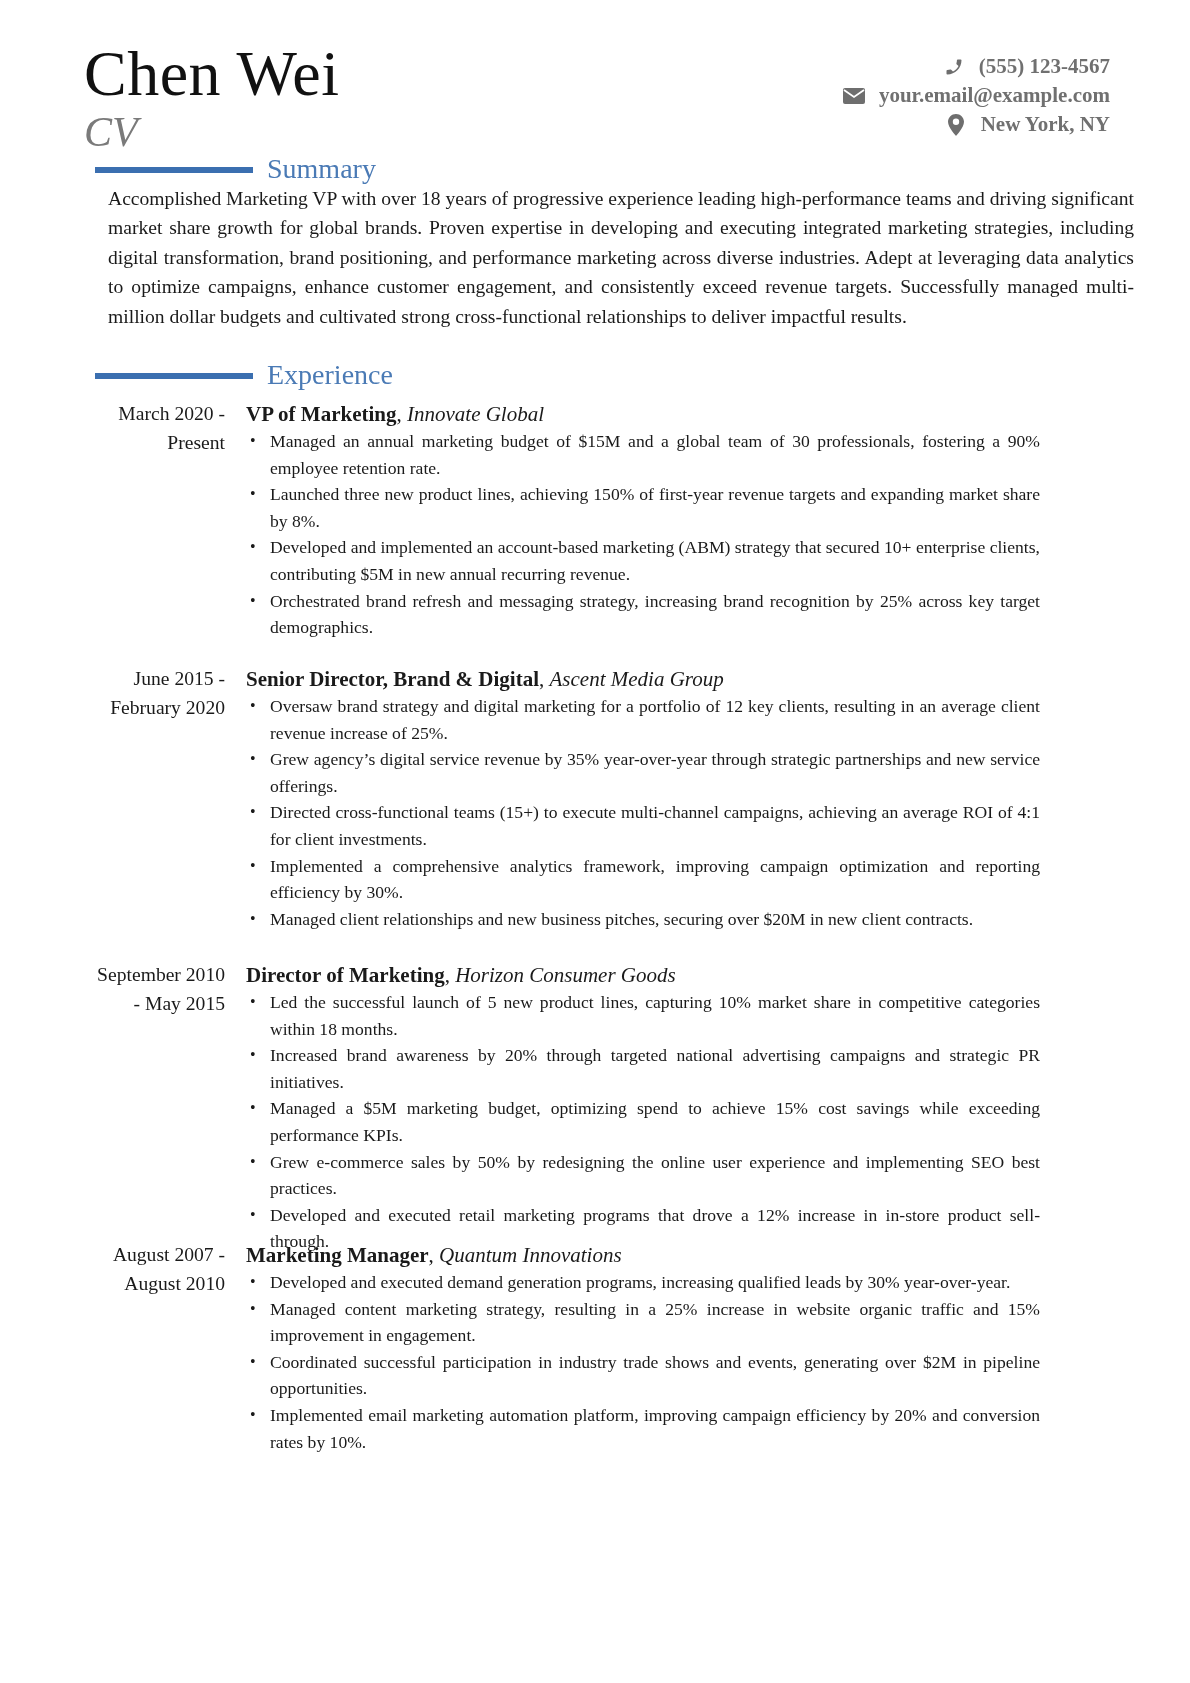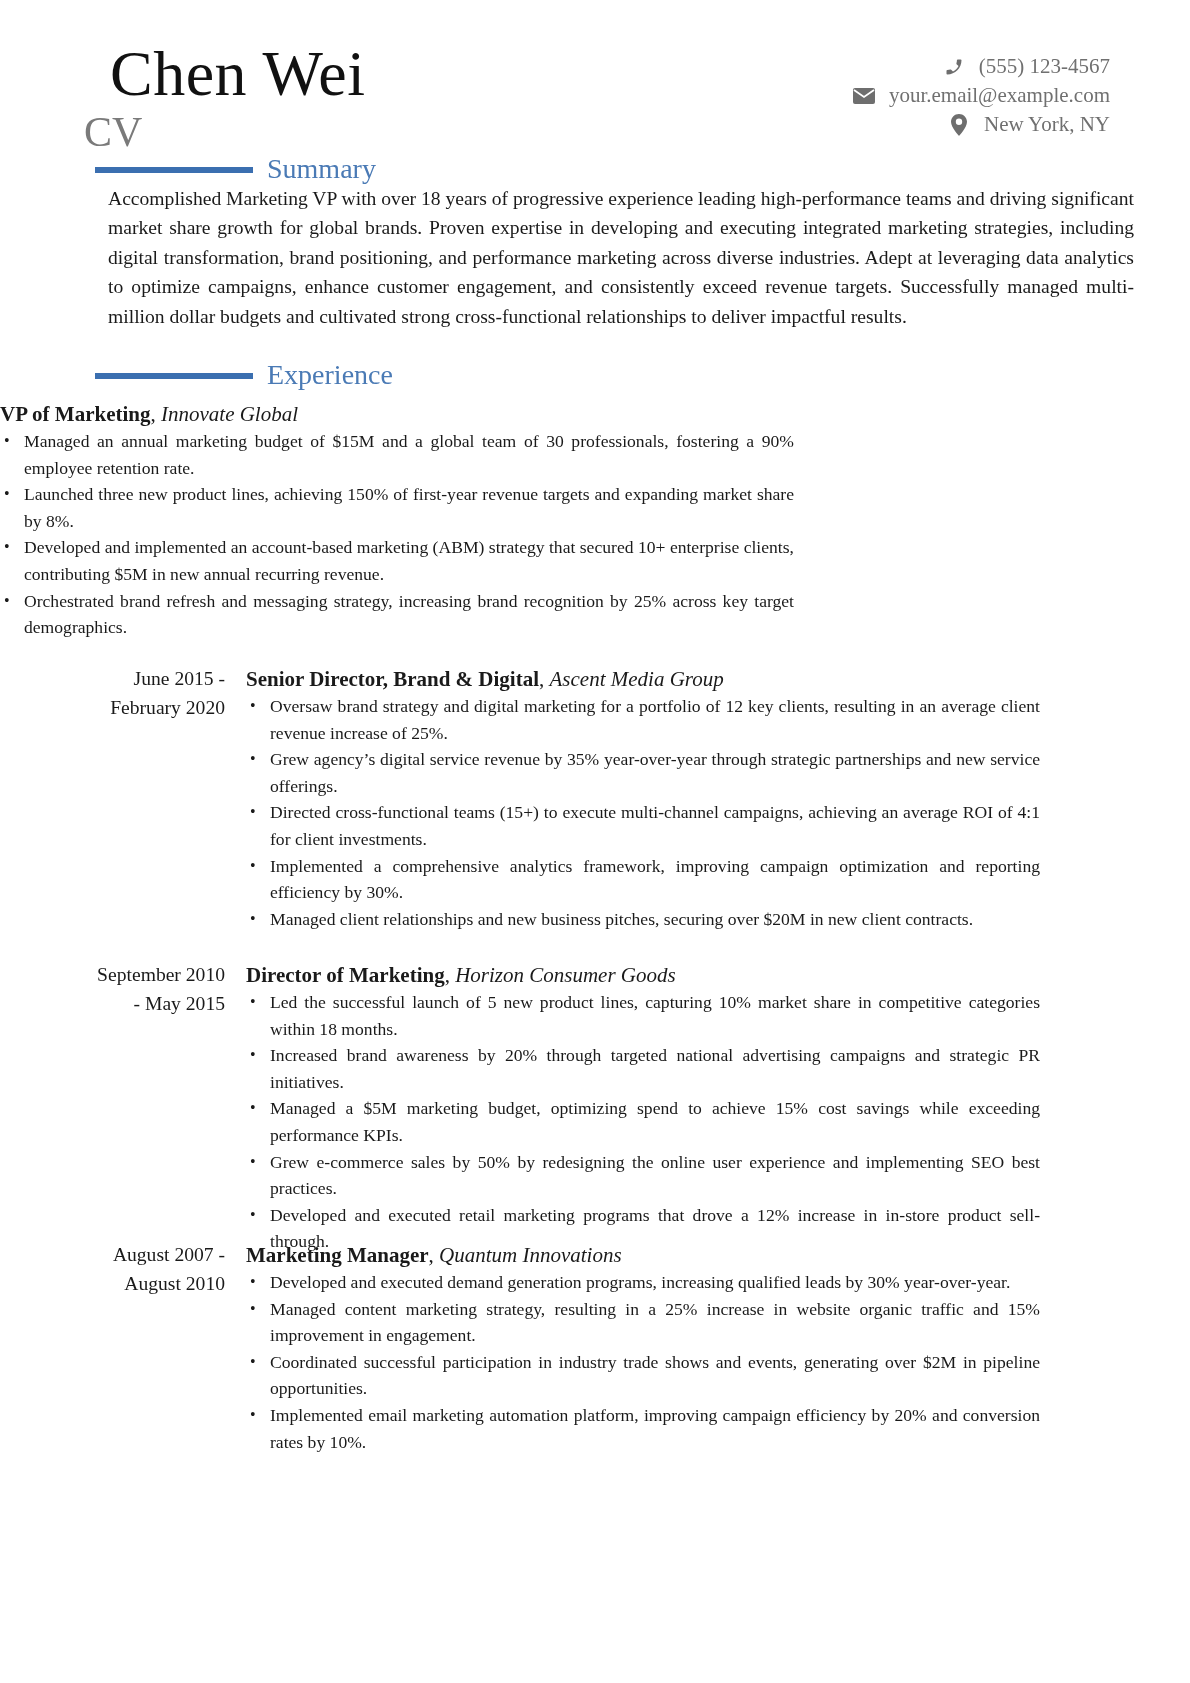--- a/index.html
+++ b/index.html
@@ -6,36 +6,37 @@
   body {
     width: 1190px; height: 1683px; position: relative; overflow: hidden;
     font-family: "DejaVu Serif", "Liberation Serif", serif;
     color: #1a1a1a;
   }
   .page { position: absolute; left: 0; top: 0; width: 1190px; height: 1683px; }
 
   .name {
     position: absolute; left: 84px; top: 38px;
     font-family: "Liberation Serif", serif;
-    font-size: 64px; line-height: 72px; color: #111; letter-spacing: 0.5px; margin-left: 26px;
+    font-size: 64px; line-height: 72px; color: #111; letter-spacing: 0.5px;
   }
   .doc-type {
     position: absolute; left: 84px; top: 108px;
     font-family: "Liberation Serif", serif;
-    font-size: 42px; line-height: 48px; color: #7a7a7a;
+    font-size: 42px; line-height: 48px; color: #7a7a7a; font-style: italic;
   }
 
   .contact {
     position: absolute; right: 80px; top: 52px; text-align: right;
     font-family: "Liberation Serif", serif;
     font-size: 21px; color: #707070;
   }
   .contact-row {
     display: flex; justify-content: flex-end; align-items: center;
     height: 29px;
+    font-weight: bold;
   }
   .contact-row .icon { display: inline-flex; width: 26px; justify-content: center; margin-right: 12px; }
   .contact-row svg { fill: #6e6e6e; }
 
   .section-head {
     position: absolute; left: 95px; display: flex; align-items: center;
   }
   .section-bar {
     width: 158px; height: 6px; background: #3b6fb0; margin-right: 14px; margin-top: 2px;
   }
@@ -116,20 +117,21 @@
   <div class="summary">Accomplished Marketing VP with over 18 years of progressive experience leading high-performance teams and driving significant market share growth for global brands. Proven expertise in developing and executing integrated marketing strategies, including digital transformation, brand positioning, and performance marketing across diverse industries. Adept at leveraging data analytics to optimize campaigns, enhance customer engagement, and consistently exceed revenue targets. Successfully managed multi-million dollar budgets and cultivated strong cross-functional relationships to deliver impactful results.</div>
 
   <div class="section-head" style="top:360px;">
     <div class="section-bar"></div>
     <div class="section-title">Experience</div>
   </div>
 
   <div class="exp-list">
 
     <div class="job" style="position:absolute; top:0;">
+      <div class="job-dates">March 2020 - Present</div>
       <div class="job-body">
         <div class="job-title-line">
           <span class="job-title">VP of Marketing</span>, <span class="job-company">Innovate Global</span>
         </div>
         <ul class="bullets">
           <li class="bullet">Managed an annual marketing budget of $15M and a global team of 30 professionals, fostering a 90% employee retention rate.</li>
           <li class="bullet">Launched three new product lines, achieving 150% of first-year revenue targets and expanding market share by 8%.</li>
           <li class="bullet">Developed and implemented an account-based marketing (ABM) strategy that secured 10+ enterprise clients, contributing $5M in new annual recurring revenue.</li>
           <li class="bullet">Orchestrated brand refresh and messaging strategy, increasing brand recognition by 25% across key target demographics.</li>
         </ul>

